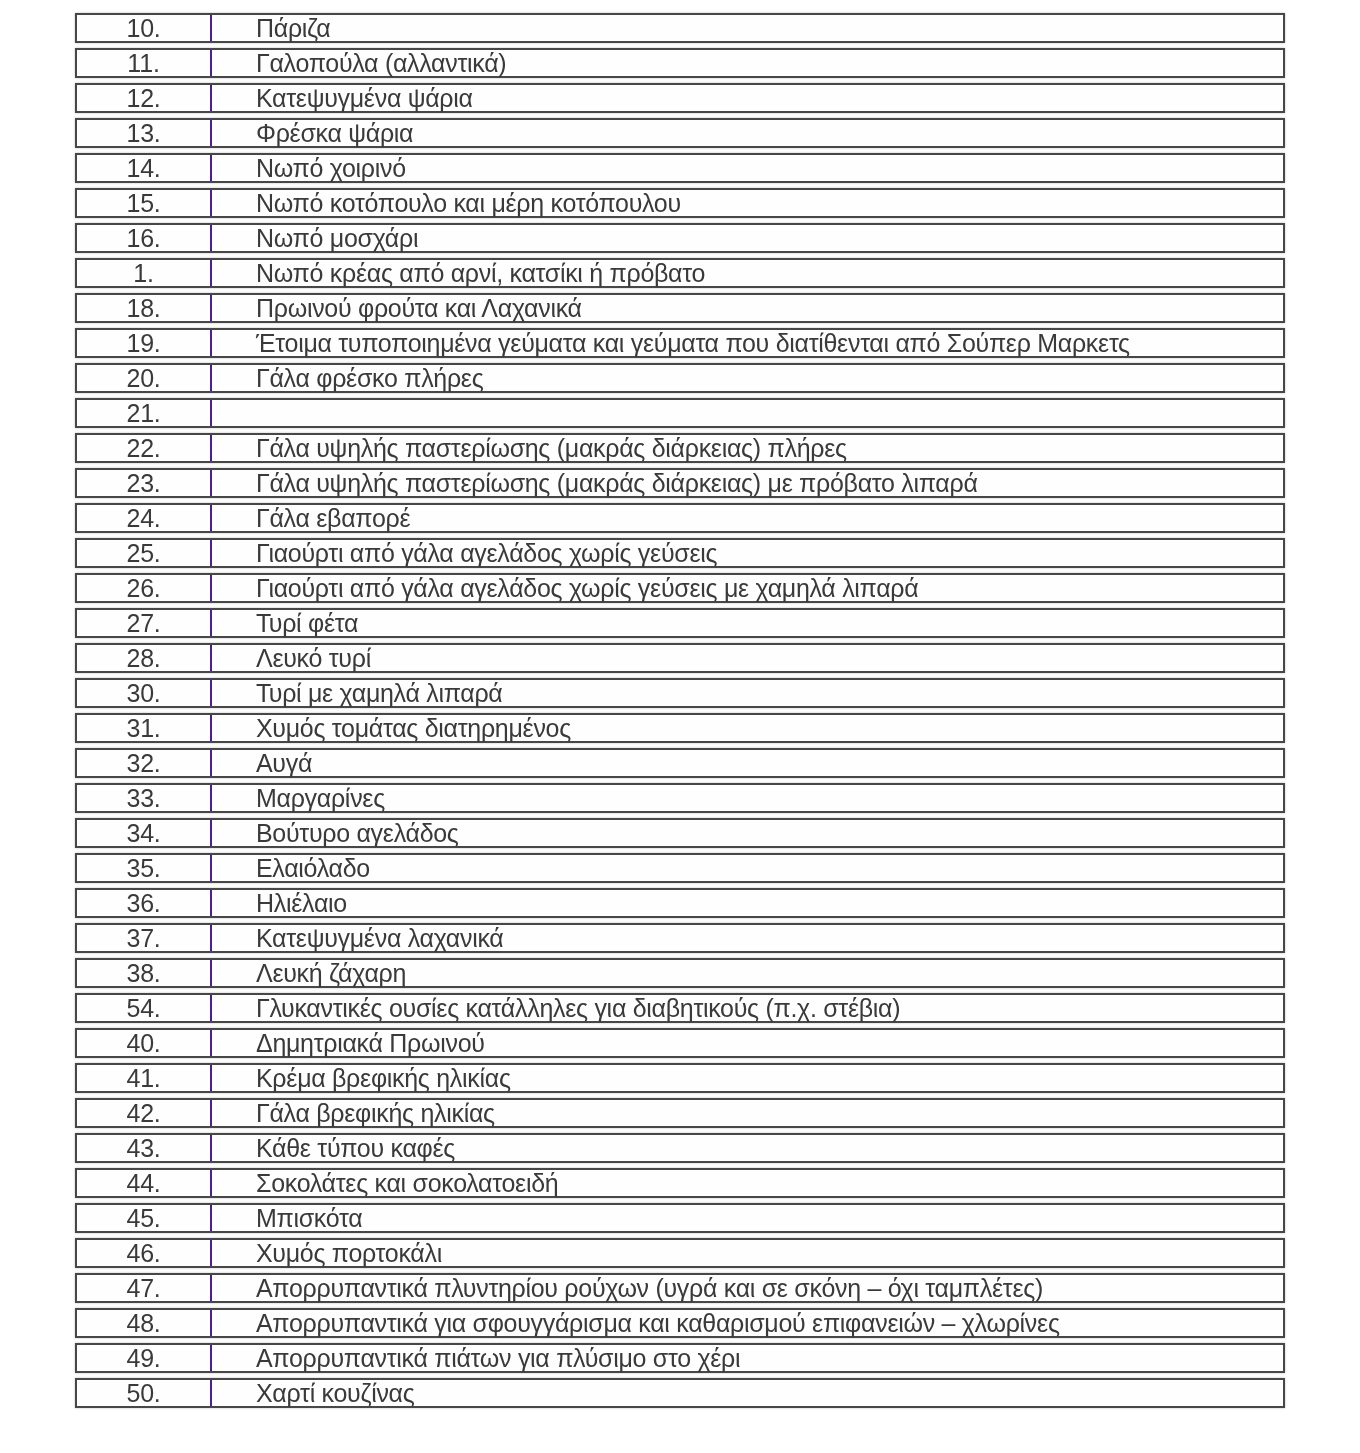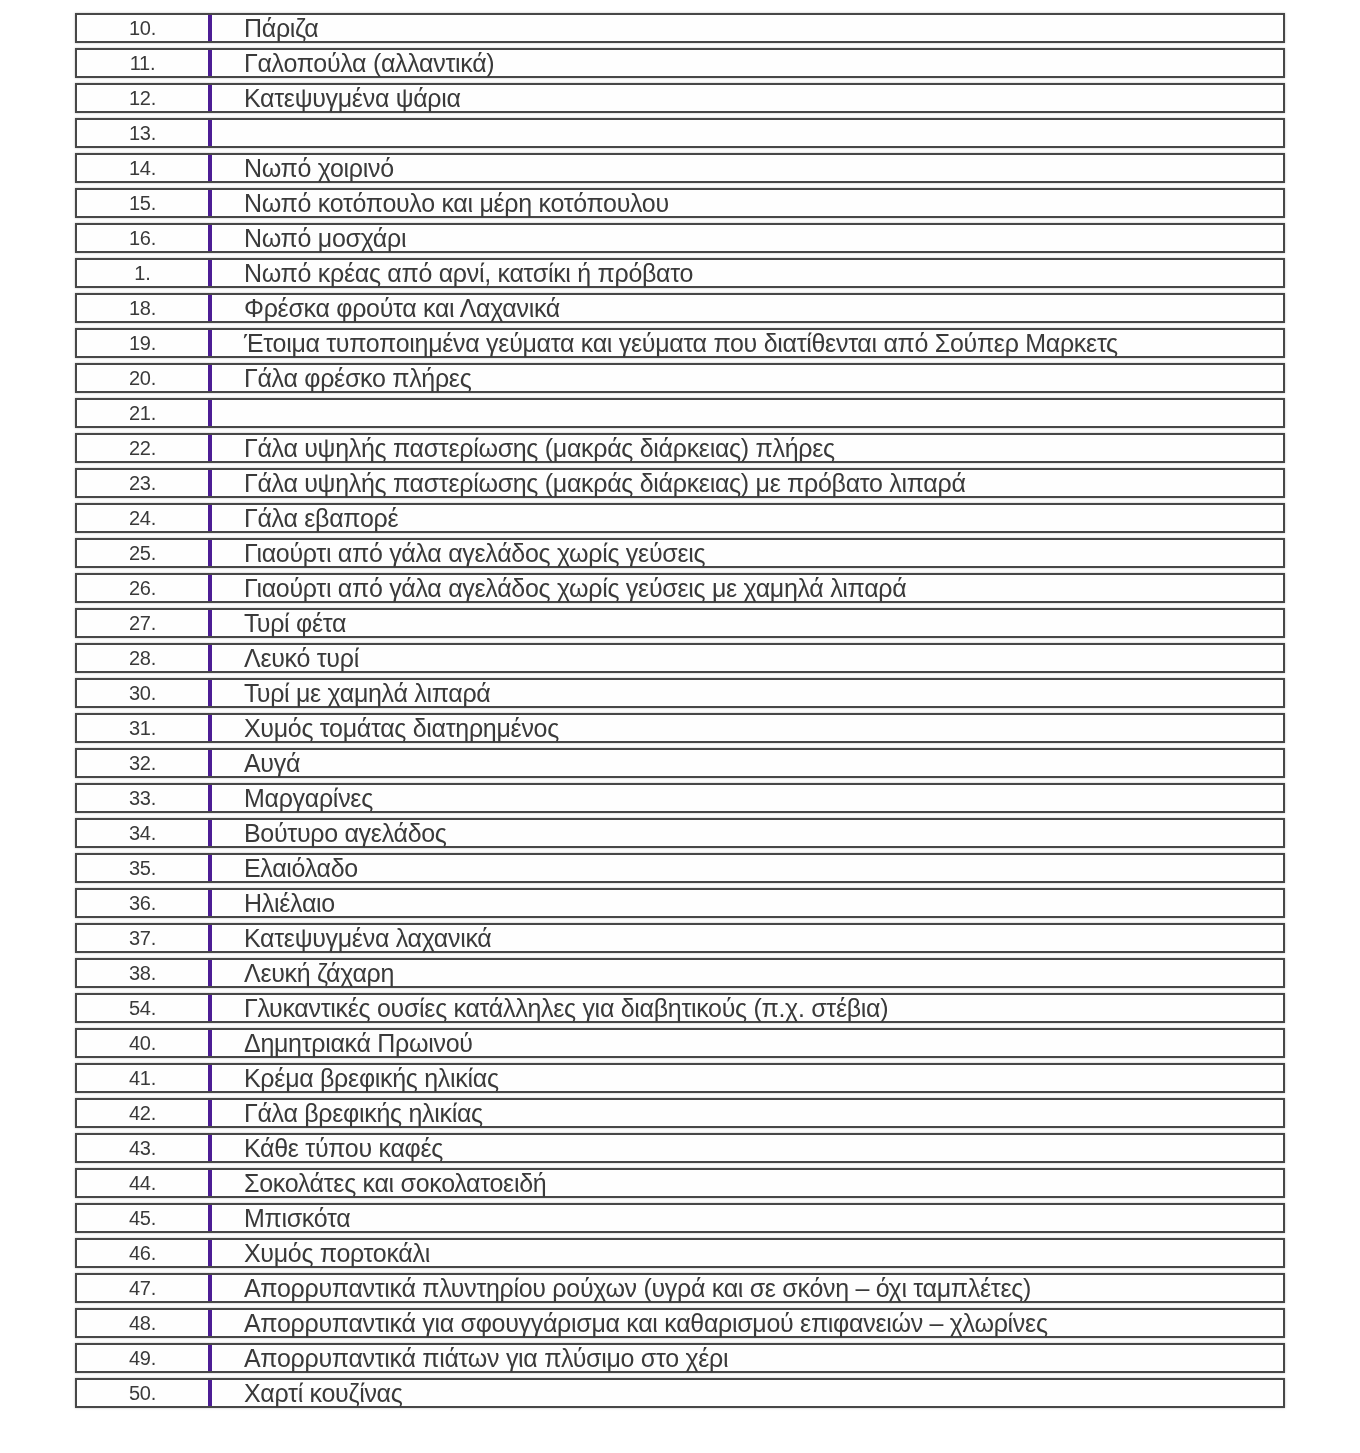--- a/index.html
+++ b/index.html
@@ -29,31 +29,31 @@
     height: 30px;
     margin-bottom: 5px;
     border: 2px solid #474747;
     background: #fefefe;
     box-shadow: 0 0 2px rgba(130,130,130,0.55);
   }
   .num {
     box-sizing: border-box;
     width: 135px;
     height: 100%;
-    border-right: 4px solid #4c1d95;
+    border-right: 2px solid #4c1d95;
     display: flex;
     align-items: center;
     justify-content: center;
-    font-size: 20px;
+    font-size: 25px;
     color: #3a3a3a;
     letter-spacing: -0.2px;
   }
   .item {
     flex: 1;
-    padding-left: 32px;
+    padding-left: 44px;
     font-size: 25px;
     color: #3a3a3a;
     letter-spacing: -0.3px;
     white-space: nowrap;
     overflow: hidden;
   }
 </style>
 </head>
 <body>
 
@@ -66,40 +66,41 @@
       <div class="row">
         <div class="num">11.</div>
         <div class="item">Γαλοπούλα (αλλαντικά)</div>
       </div>
       <div class="row">
         <div class="num">12.</div>
         <div class="item">Κατεψυγμένα ψάρια</div>
       </div>
       <div class="row">
         <div class="num">13.</div>
+        <div class="item">Φρέσκα ψάρια</div>
       </div>
       <div class="row">
         <div class="num">14.</div>
         <div class="item">Νωπό χοιρινό</div>
       </div>
       <div class="row">
         <div class="num">15.</div>
         <div class="item">Νωπό κοτόπουλο και μέρη κοτόπουλου</div>
       </div>
       <div class="row">
         <div class="num">16.</div>
         <div class="item">Νωπό μοσχάρι</div>
       </div>
       <div class="row">
         <div class="num">1.</div>
         <div class="item">Νωπό κρέας από αρνί, κατσίκι ή πρόβατο</div>
       </div>
       <div class="row">
         <div class="num">18.</div>
-        <div class="item">Φρέσκα φρούτα και Λαχανικά</div>
+        <div class="item">Πρωινού φρούτα και Λαχανικά</div>
       </div>
       <div class="row">
         <div class="num">19.</div>
         <div class="item">Έτοιμα τυποποιημένα γεύματα και γεύματα που διατίθενται από Σούπερ Μαρκετς</div>
       </div>
       <div class="row">
         <div class="num">20.</div>
         <div class="item">Γάλα φρέσκο πλήρες</div>
       </div>
       <div class="row">

